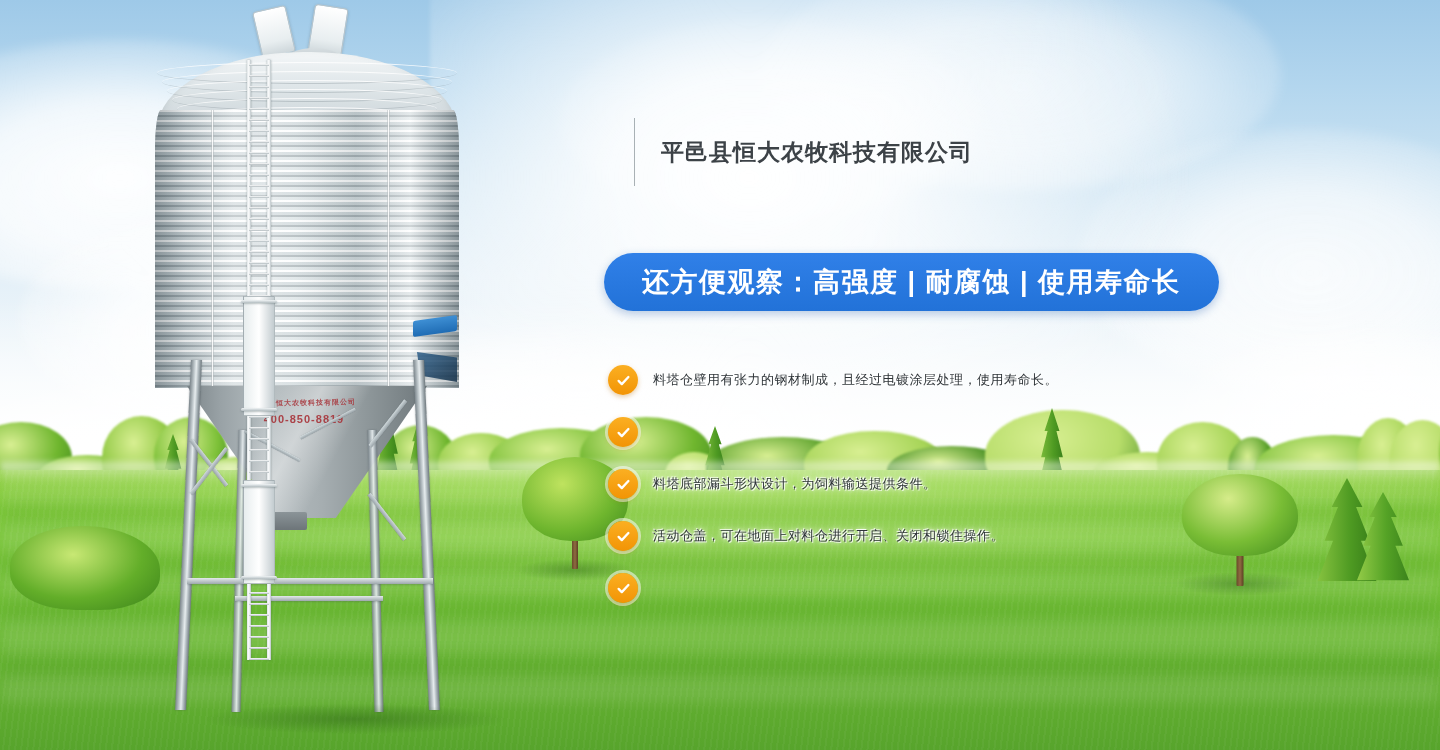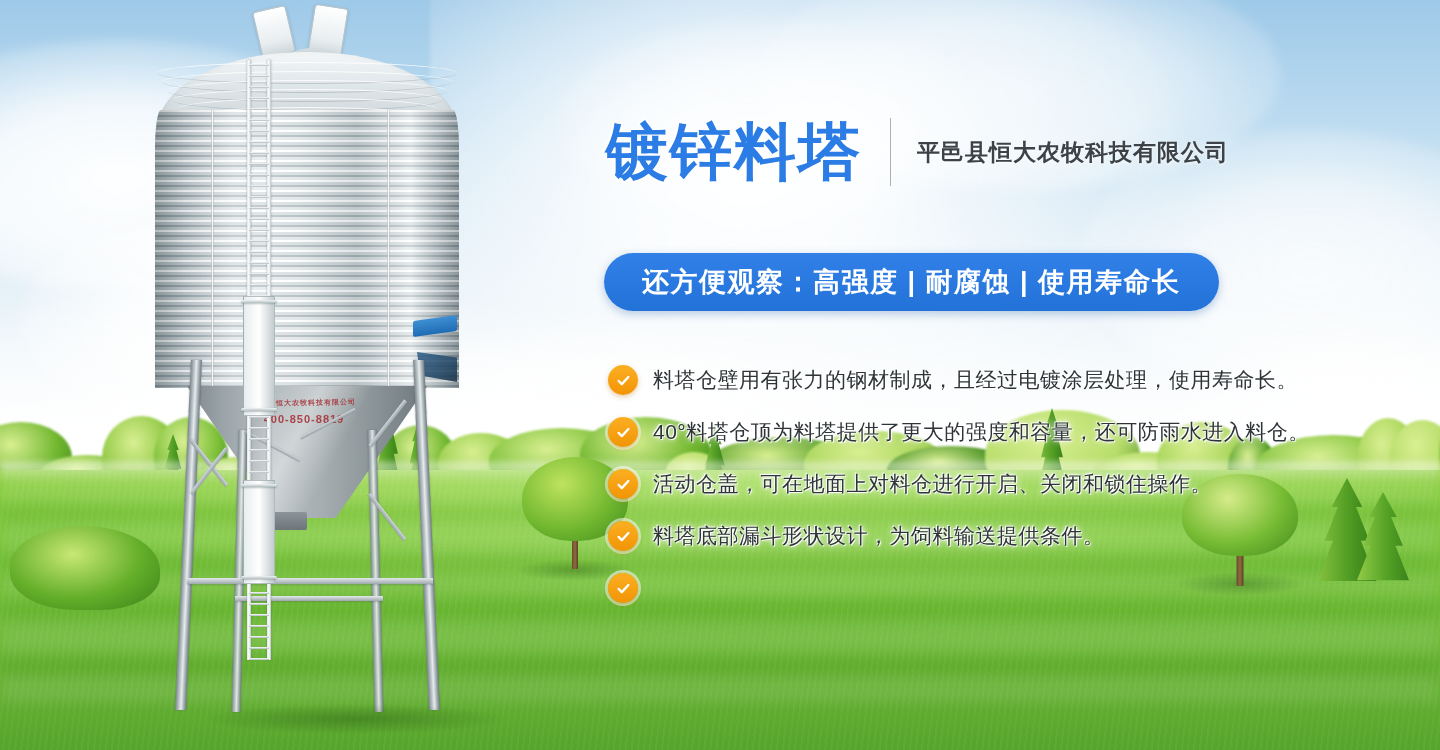--- a/index.html
+++ b/index.html
@@ -318,21 +318,21 @@
   }
   .f-icon {
     flex:0 0 auto; width:30px; height:30px; border-radius:50%;
     background:linear-gradient(to bottom,#fbaf22,#f29405);
     box-shadow:0 2px 5px rgba(180,110,10,.35), 0 0 0 3px rgba(255,255,255,.55);
     display:flex; align-items:center; justify-content:center;
     margin-right:15px;
   }
   .f-icon svg { display:block; }
   .f-text {
-    font-size:21px; color:#2e3438; letter-spacing:.5px; font-weight:500;
+    font-size:13px; color:#2e3438; letter-spacing:.5px; font-weight:500;
     white-space:nowrap;
     text-shadow:0 0 4px #ffffff, 0 0 8px #ffffff, 1px 1px 0 rgba(255,255,255,.9),
                 -1px -1px 0 rgba(255,255,255,.9);
   }
 </style>
 </head>
 <body>
 
 <div id="stage">
 
@@ -524,21 +524,20 @@
     <div class="s-lcage" style="left:146px;top:408px;"></div>
     <div class="s-lcage" style="left:146px;top:484px;"></div>
     <div class="s-lcage" style="left:146px;top:576px;"></div>
 
     <div class="silo-shadow"></div>
   </div>
 
   <div id="panel">
 
     <div class="title-row">
-      <div class="title-main">镀锌料塔</div>
       <div class="title-div"></div>
       <div class="title-right">
         <div class="company">平邑县恒大农牧科技有限公司</div>
       </div>
     </div>
 
     <div class="adv-banner">
       <div class="adv-text">还方便观察：高强度 | 耐腐蚀 | 使用寿命长</div>
     </div>
 
@@ -550,41 +549,40 @@
             </svg>
           </span>
           <span class="f-text">料塔仓壁用有张力的钢材制成，且经过电镀涂层处理，使用寿命长。</span>
         </div>
         <div class="feature">
           <span class="f-icon">
             <svg width="17" height="17" viewBox="0 0 17 17" aria-hidden="true">
               <path d="M3.6 8.9 L6.8 12.1 L13.4 5.0" fill="none" stroke="#ffffff" stroke-width="2.3" stroke-linecap="round" stroke-linejoin="round"></path>
             </svg>
           </span>
-          <span class="f-text">40°料塔仓顶为料塔提供了更大的强度和容量，还可防雨水进入料仓。</span>
+        </div>
+        <div class="feature">
+          <span class="f-icon">
+            <svg width="17" height="17" viewBox="0 0 17 17" aria-hidden="true">
+              <path d="M3.6 8.9 L6.8 12.1 L13.4 5.0" fill="none" stroke="#ffffff" stroke-width="2.3" stroke-linecap="round" stroke-linejoin="round"></path>
+            </svg>
+          </span>
+          <span class="f-text">料塔底部漏斗形状设计，为饲料输送提供条件。</span>
         </div>
         <div class="feature">
           <span class="f-icon">
             <svg width="17" height="17" viewBox="0 0 17 17" aria-hidden="true">
               <path d="M3.6 8.9 L6.8 12.1 L13.4 5.0" fill="none" stroke="#ffffff" stroke-width="2.3" stroke-linecap="round" stroke-linejoin="round"></path>
             </svg>
           </span>
           <span class="f-text">活动仓盖，可在地面上对料仓进行开启、关闭和锁住操作。</span>
         </div>
         <div class="feature">
           <span class="f-icon">
             <svg width="17" height="17" viewBox="0 0 17 17" aria-hidden="true">
               <path d="M3.6 8.9 L6.8 12.1 L13.4 5.0" fill="none" stroke="#ffffff" stroke-width="2.3" stroke-linecap="round" stroke-linejoin="round"></path>
             </svg>
           </span>
-          <span class="f-text">料塔底部漏斗形状设计，为饲料输送提供条件。</span>
-        </div>
-        <div class="feature">
-          <span class="f-icon">
-            <svg width="17" height="17" viewBox="0 0 17 17" aria-hidden="true">
-              <path d="M3.6 8.9 L6.8 12.1 L13.4 5.0" fill="none" stroke="#ffffff" stroke-width="2.3" stroke-linecap="round" stroke-linejoin="round"></path>
-            </svg>
-          </span>
         </div>
       </div>
 
   </div>
 </div>
 
 </body></html>

